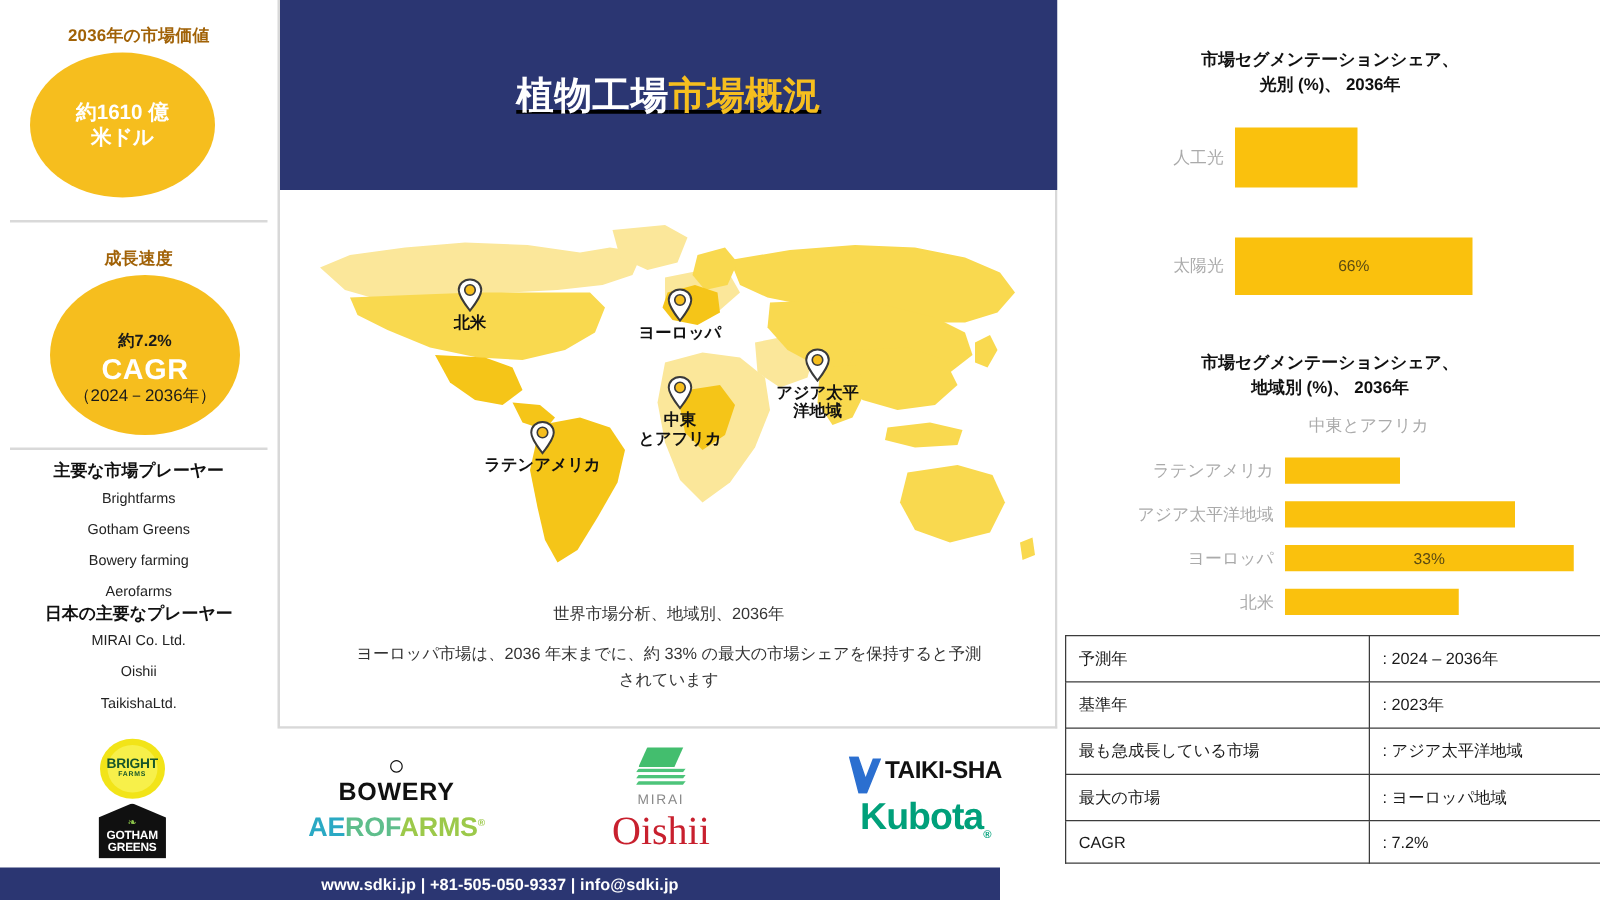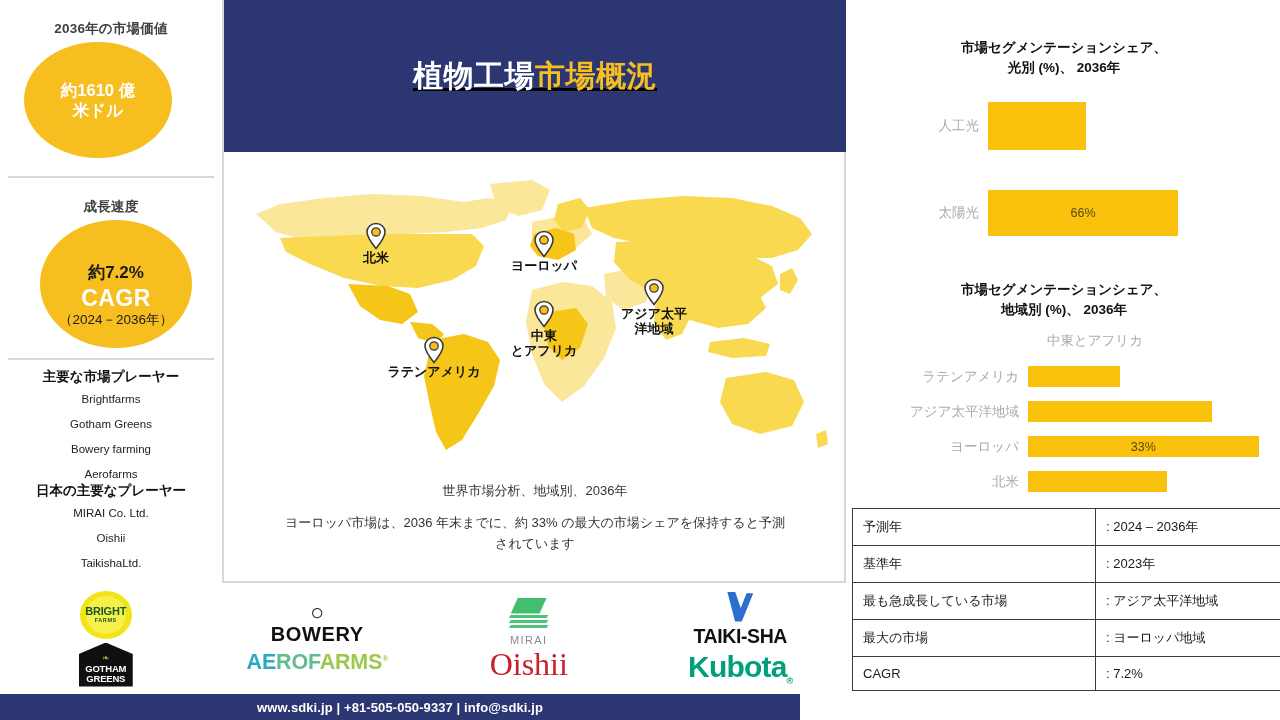--- a/index.html
+++ b/index.html
@@ -17,35 +17,35 @@
     width: 224px; height: 583px;
     background: #fff;
     border-right: 2px solid #d8d8d8;
   }
   .lc-divider {
     position: absolute; left: 8px; width: 206px; height: 2px;
     background: #d9d9d9;
   }
   .lc-title {
     text-align: center;
-    font-size: 13.5px; font-weight: bold; color: #404040;
+    font-size: 13.5px; font-weight: bold; color: #a16207;
     letter-spacing: .2px;
   }
   .ellipse {
     position: absolute;
     border-radius: 50%;
     background: #F6BE1E;
     display: flex; flex-direction: column;
     align-items: center; justify-content: center;
     text-align: center; line-height: 1.22;
   }
   .ell1 { left: 24px; top: 42px; width: 148px; height: 116px; }
   .ell1 .l { color: #ffffff; font-size: 16.5px; font-weight: 600; }
   .ell2 { left: 40px; top: 220px; width: 152px; height: 128px; }
-  .ell2 .a { color: #1a1a1a; font-size: 17px; font-weight: bold; margin-top: 23px; }
+  .ell2 .a { color: #1a1a1a; font-size: 13px; font-weight: bold; margin-top: 23px; }
   .ell2 .b { color: #ffffff; font-size: 23px; font-weight: bold; letter-spacing: .5px; }
   .ell2 .c { color: #1a1a1a; font-size: 13.5px; }
 
   .players-title {
     text-align: center; font-size: 13.5px; font-weight: bold;
     color: #111; margin-top: 2px;
   }
   .player-name {
     text-align: center; font-size: 11.5px; color: #222;
     line-height: 1.05;
@@ -153,21 +153,21 @@
     position: absolute; left: 10px; width: 40px; height: 3.4px; background: #4DC47A;
     clip-path: polygon(6% 0%, 100% 0%, 94% 100%, 0% 100%);
   }
   .mi-txt {
     position: absolute; left: 0; bottom: -2px; width: 60px; text-align: center;
     font-size: 11px; color: #8a8a8a; letter-spacing: 1.4px;
   }
   
   .lg-oishii { font-family: "Liberation Serif", serif; font-size: 32px; color: #C8202E; line-height: 1; }
   
-  .lg-taiki { display: flex; align-items: center; gap: 3px; flex-direction: column; }
+  .lg-taiki { display: flex; gap: 3px; }
   .tk-v {
     width: 26px; height: 30px; background: #2B6FD0;
     clip-path: polygon(0% 0%, 30% 0%, 52% 55%, 74% 6%, 100% 6%, 56% 100%, 30% 100%);
   }
   .tk-txt { font-size: 19.5px; font-weight: bold; color: #111; letter-spacing: -.4px; }
   
   .lg-kubota { font-size: 30px; font-weight: bold; color: #00A07A; letter-spacing: -.8px; line-height: 1; }
   .kb-r { font-size: 9px; vertical-align: sub; }
 
   

